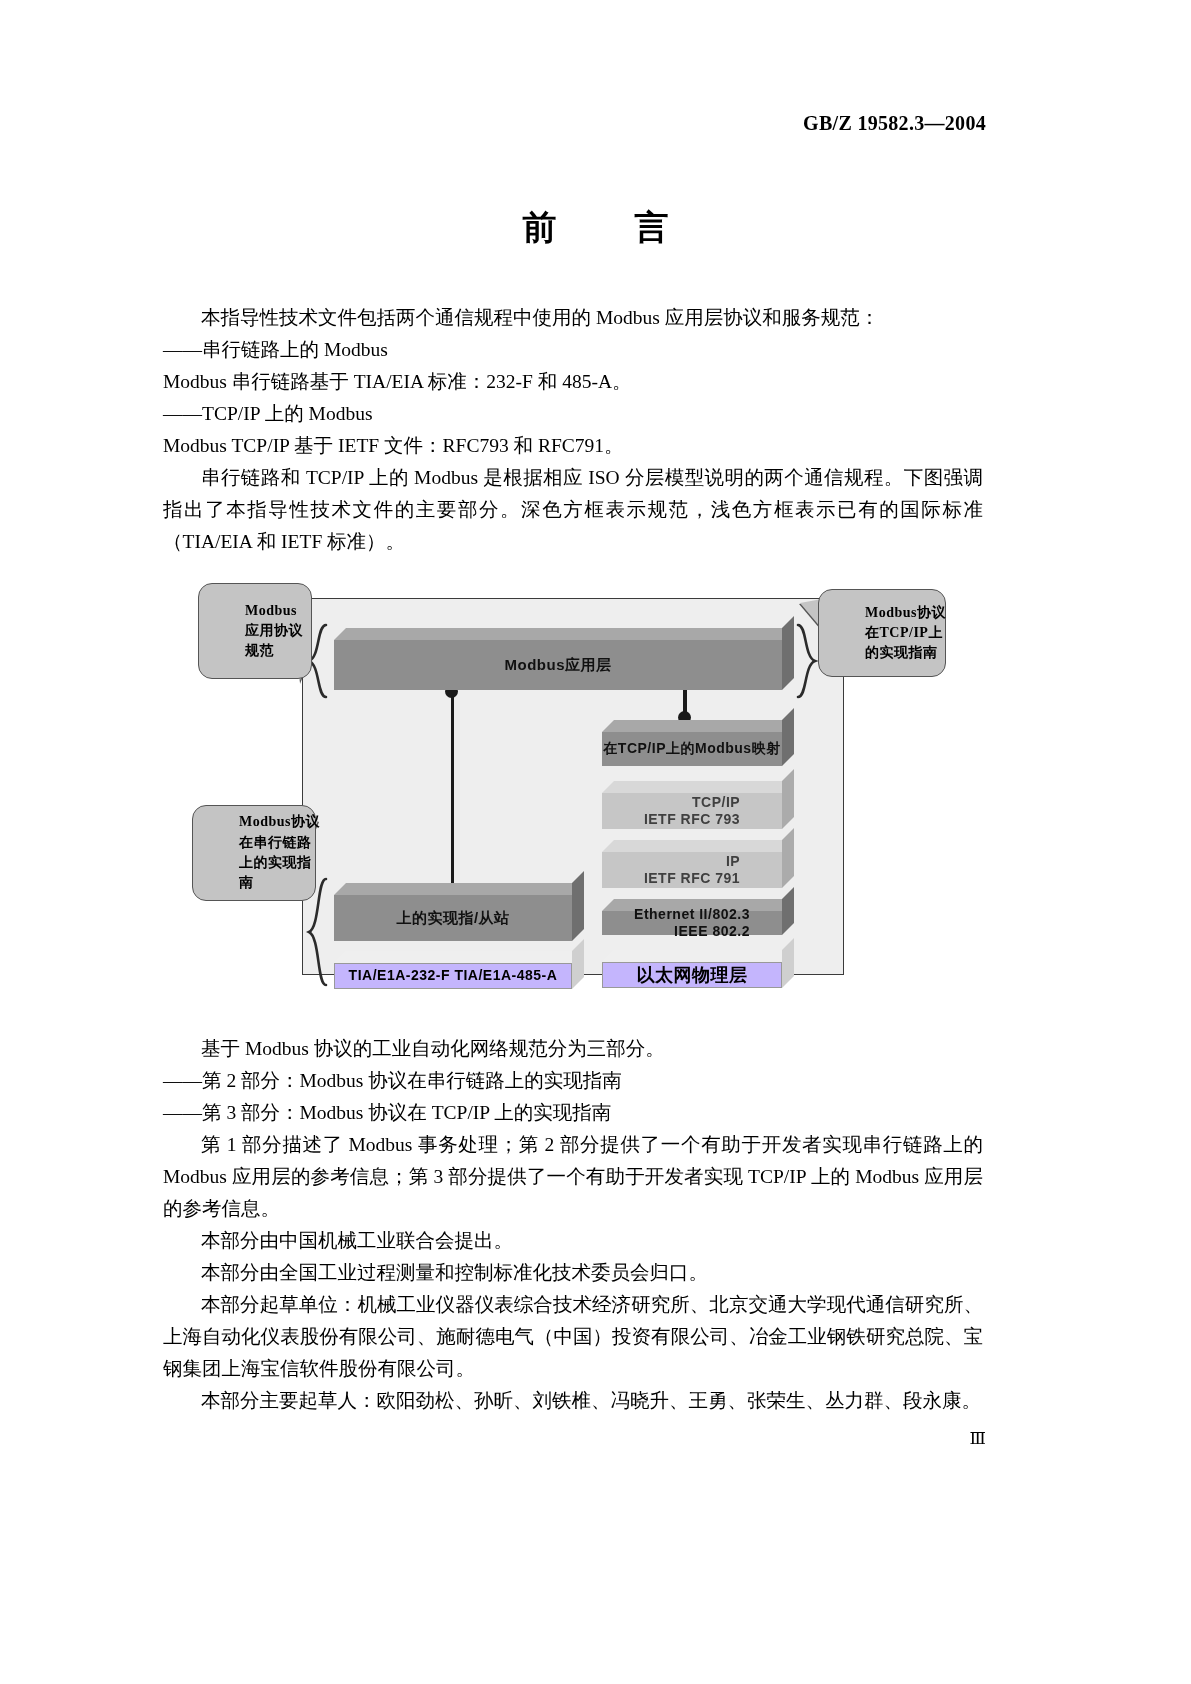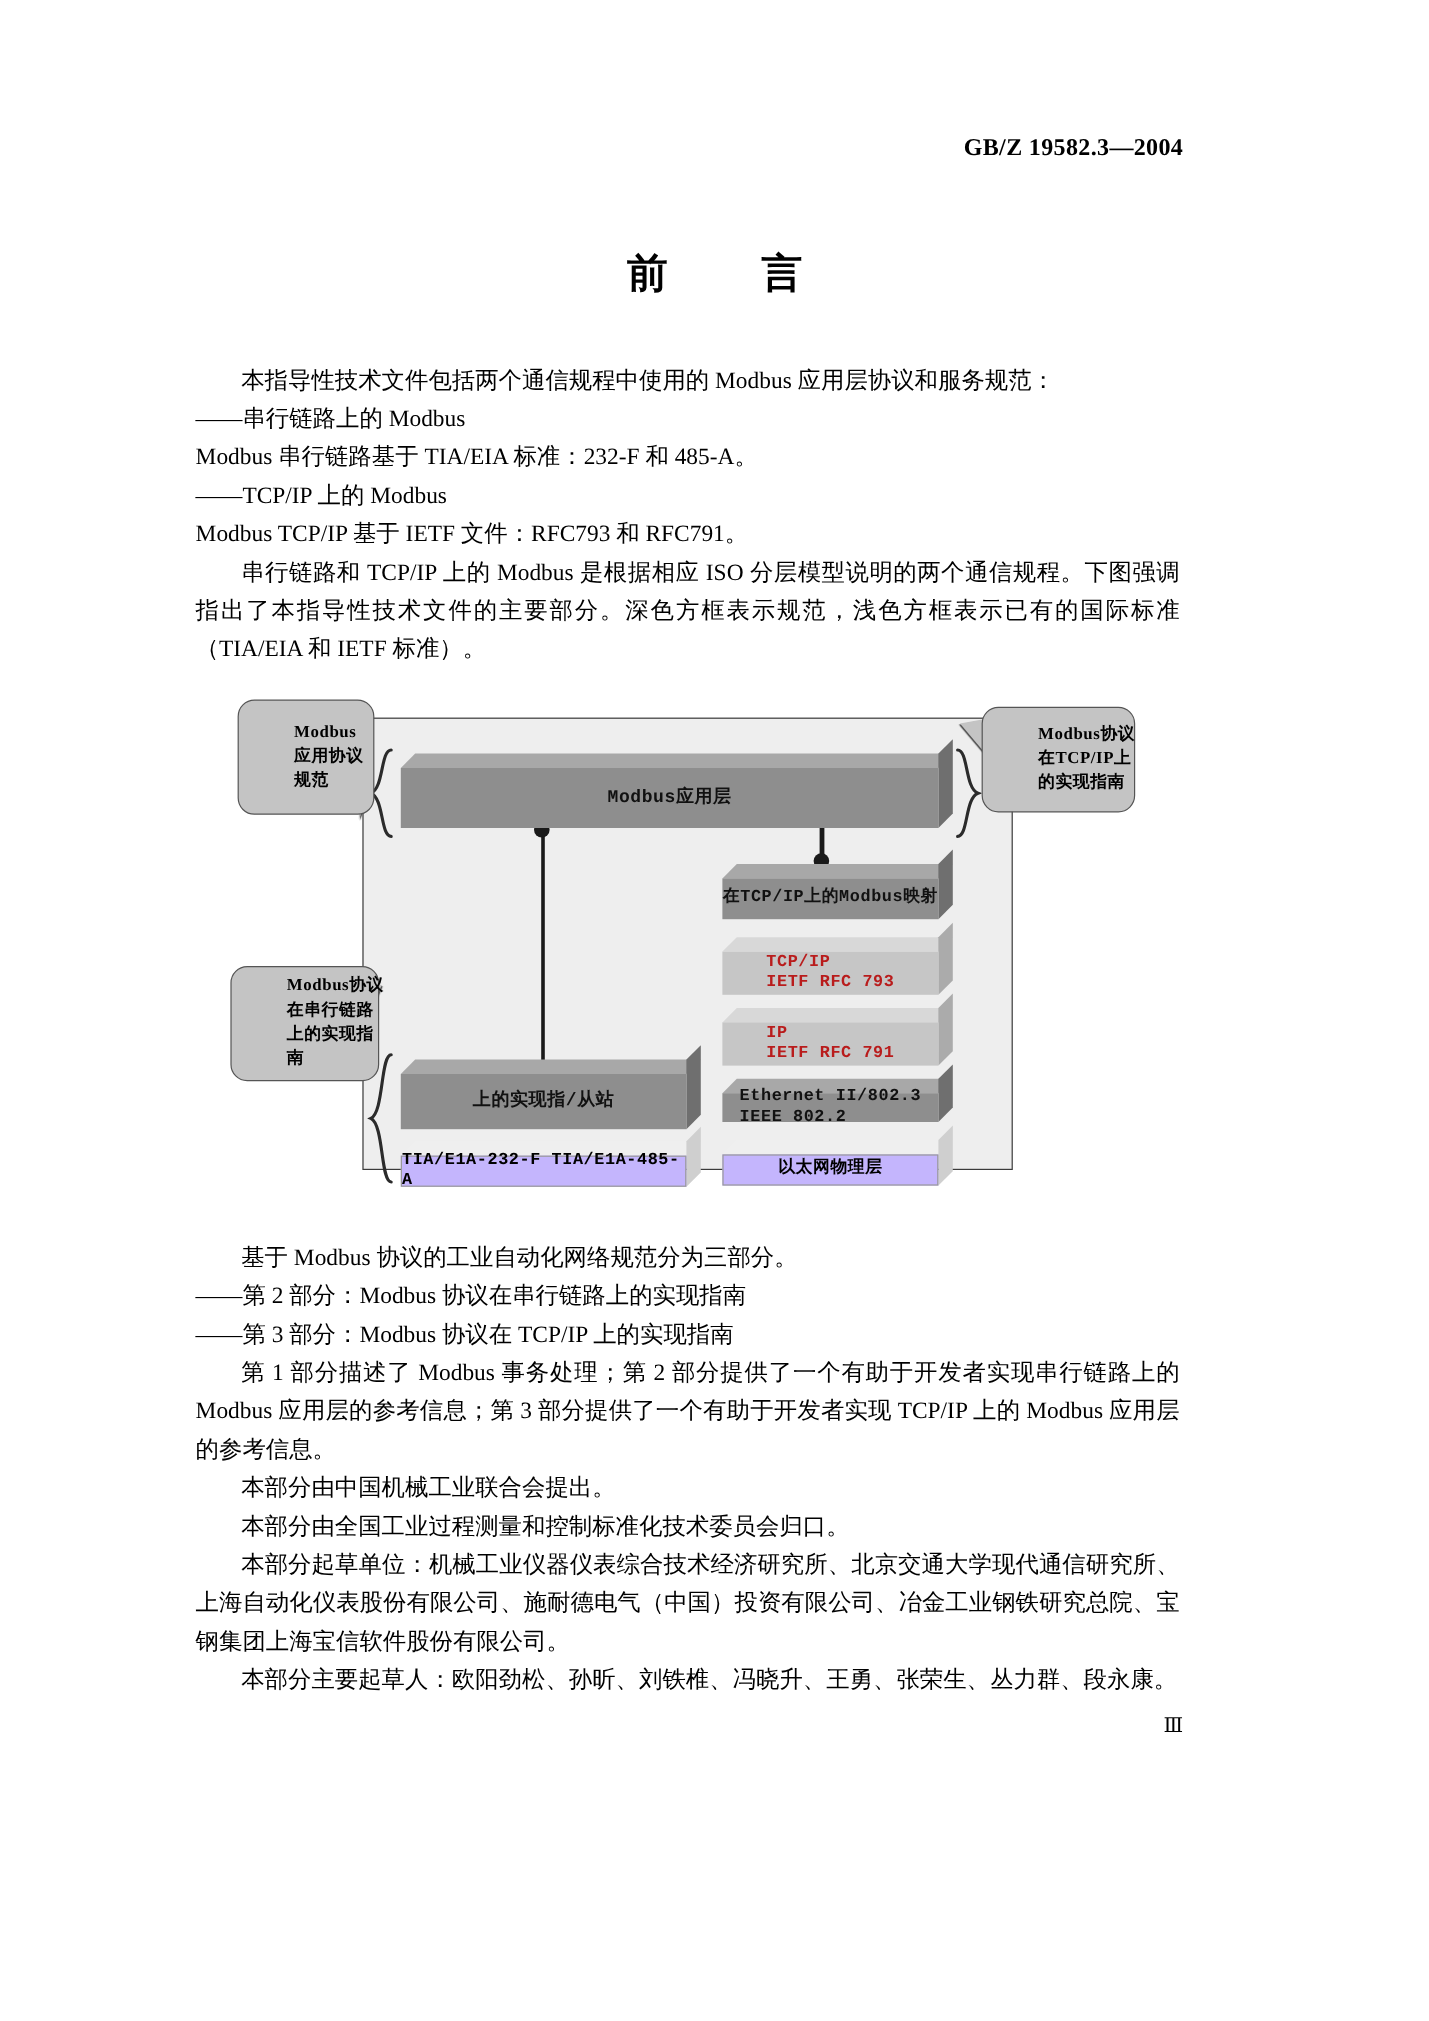--- a/index.html
+++ b/index.html
@@ -44,46 +44,46 @@
   .diagram { position:absolute; left:186px; top:565px; width:760px; height:430px; }
   .outer-frame {
     position:absolute; left:116px; top:33px; width:542px; height:377px;
     background:#eeeeee; border:1.6px solid #3b3b3b; box-sizing:border-box;
   }
 
   .box3d { position:absolute; box-sizing:border-box; }
   .box3d .face {
     position:absolute; left:0; bottom:0; right:12px; top:12px;
     display:flex; align-items:center; justify-content:center;
-    text-align:left; line-height:1.25;
-    font-family:Liberation Mono, monospace;
+    text-align:right; line-height:1.25;
+    font-family:Liberation Sans, sans-serif;
     font-weight:bold; letter-spacing:0.5px;
   }
   .box3d .top {
     position:absolute; left:0; top:0; right:12px; height:12px;
     transform-origin:bottom left; transform:skewX(-45deg);
   }
   .box3d .side {
     position:absolute; right:0; top:0; width:12px; bottom:0;
     transform-origin:top left; transform:skewY(-45deg);
   }
   .dark .face { background:#8e8e8e; color:#111; }
   .dark .top  { background:#a8a8a8; }
   .dark .side { background:#6f6f6f; }
-  .light .face { background:#c6c6c6; color:#b91c1c; }
+  .light .face { background:#c6c6c6; color:#404040; }
   .light .top  { background:#d8d8d8; }
   .light .side { background:#ababab; }
 
   
   #box-app      { left:148px; top:63px;  width:460px; height:62px; font-size:15px; }
   #box-map      { left:416px; top:155px; width:192px; height:46px; font-size:14px; }
   #box-tcp      { left:416px; top:216px; width:192px; height:48px; font-size:14px; }
   #box-ip       { left:416px; top:275px; width:192px; height:48px; font-size:14px; }
   #box-eth      { left:416px; top:334px; width:192px; height:36px; font-size:14px; }
-  #box-phy      { left:416px; top:385px; width:192px; height:38px; font-size:14px; }
+  #box-phy      { left:416px; top:385px; width:192px; height:38px; font-size:18px; }
   #box-serial   { left:148px; top:318px; width:250px; height:58px; font-size:15px; }
   #box-tia      { left:148px; top:386px; width:250px; height:38px; font-size:14px; }
 
   #box-phy .face, #box-tia .face { background:#c4b5fd; border:1px solid #999; }
   #box-phy .top, #box-tia .top   { background:#efefef; }
   #box-phy .side, #box-tia .side { background:#cfcfcf; }
 
   
   .callout {
     position:absolute;

